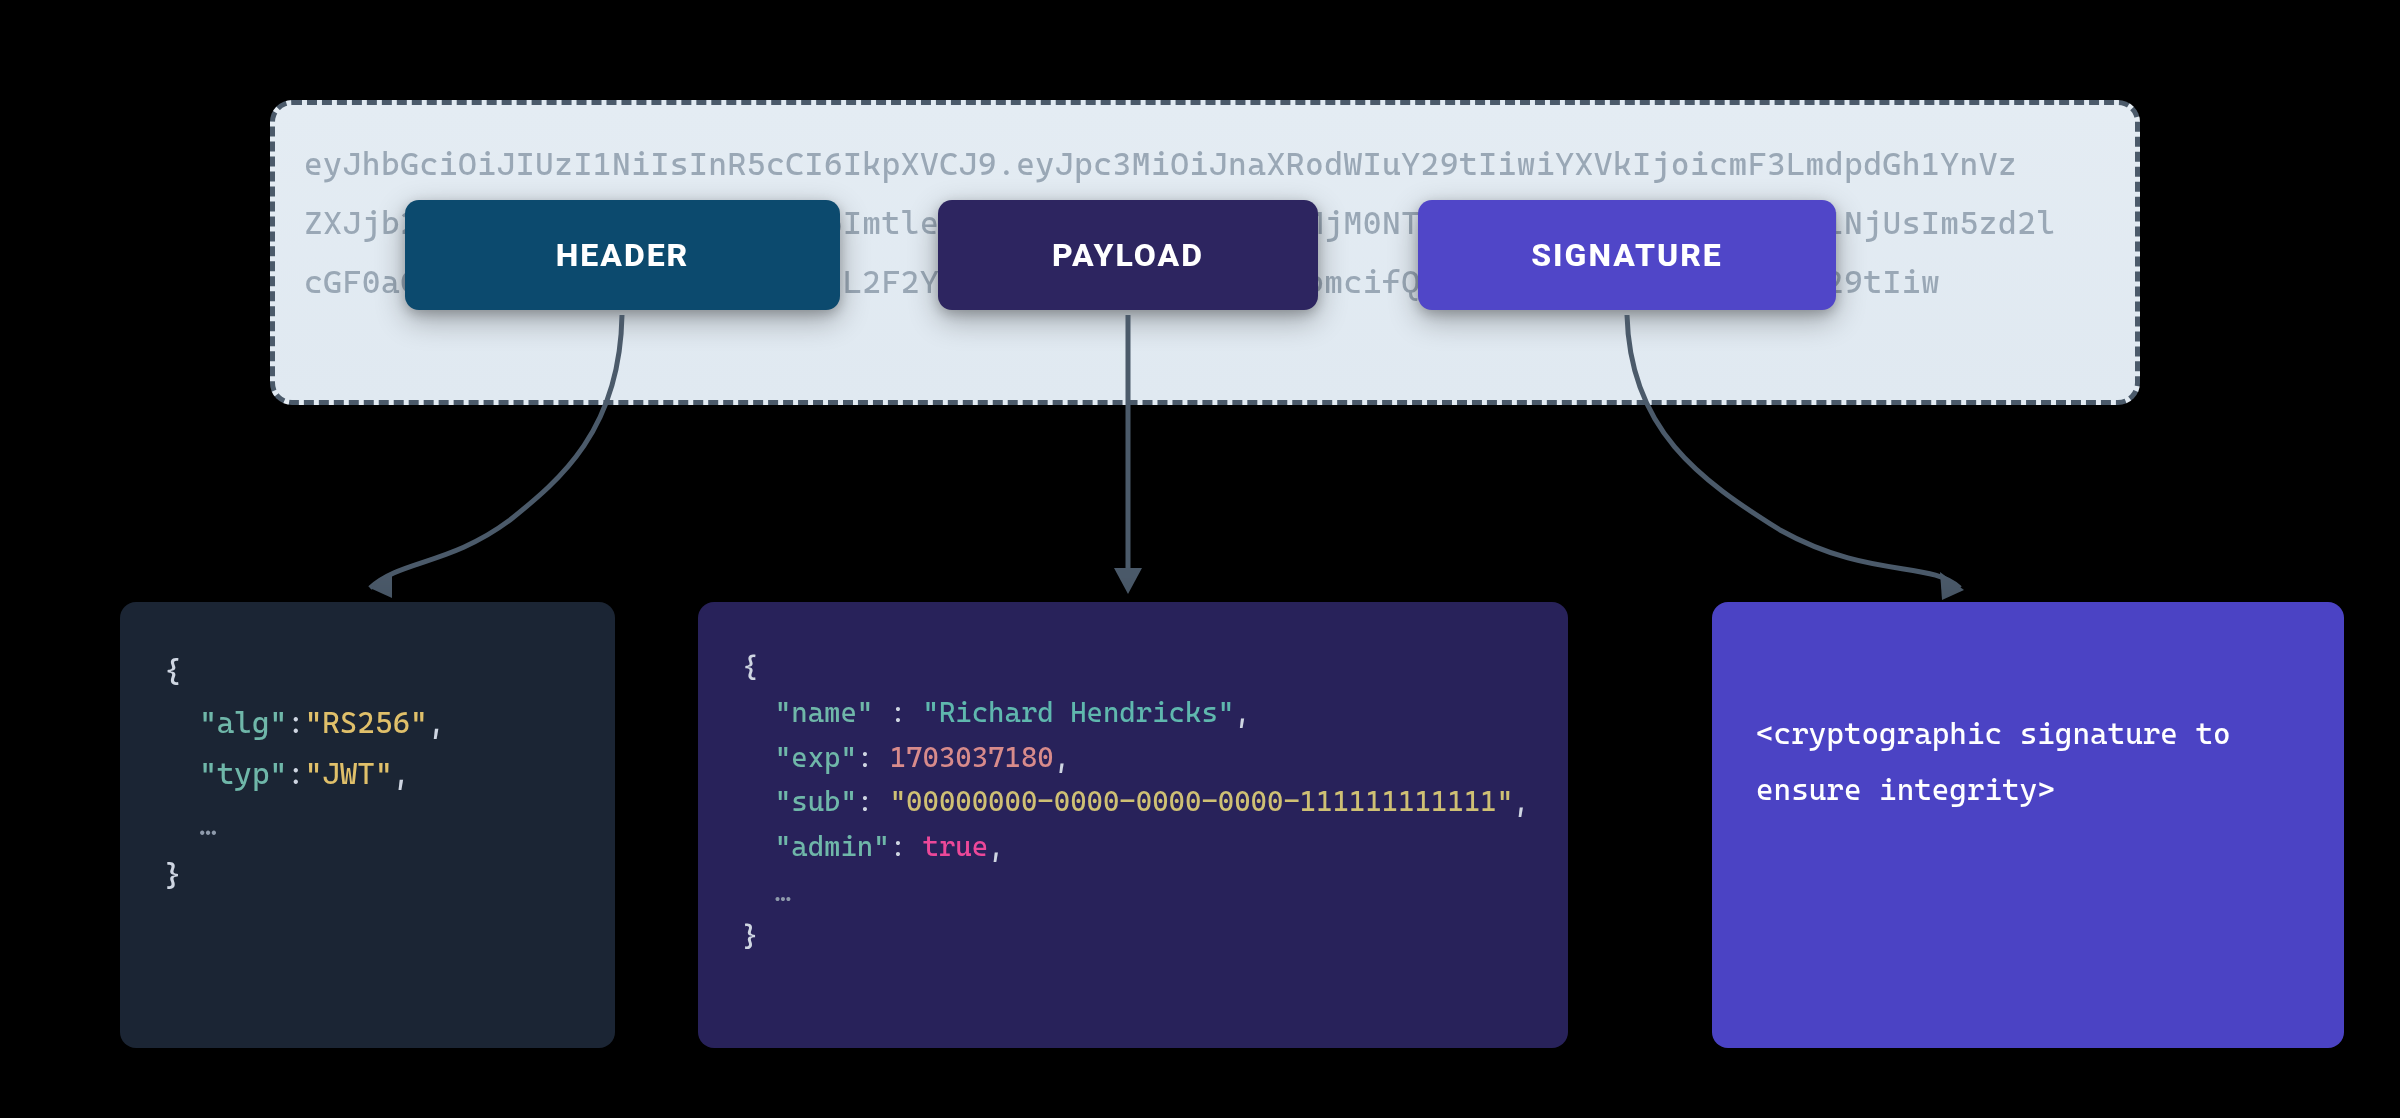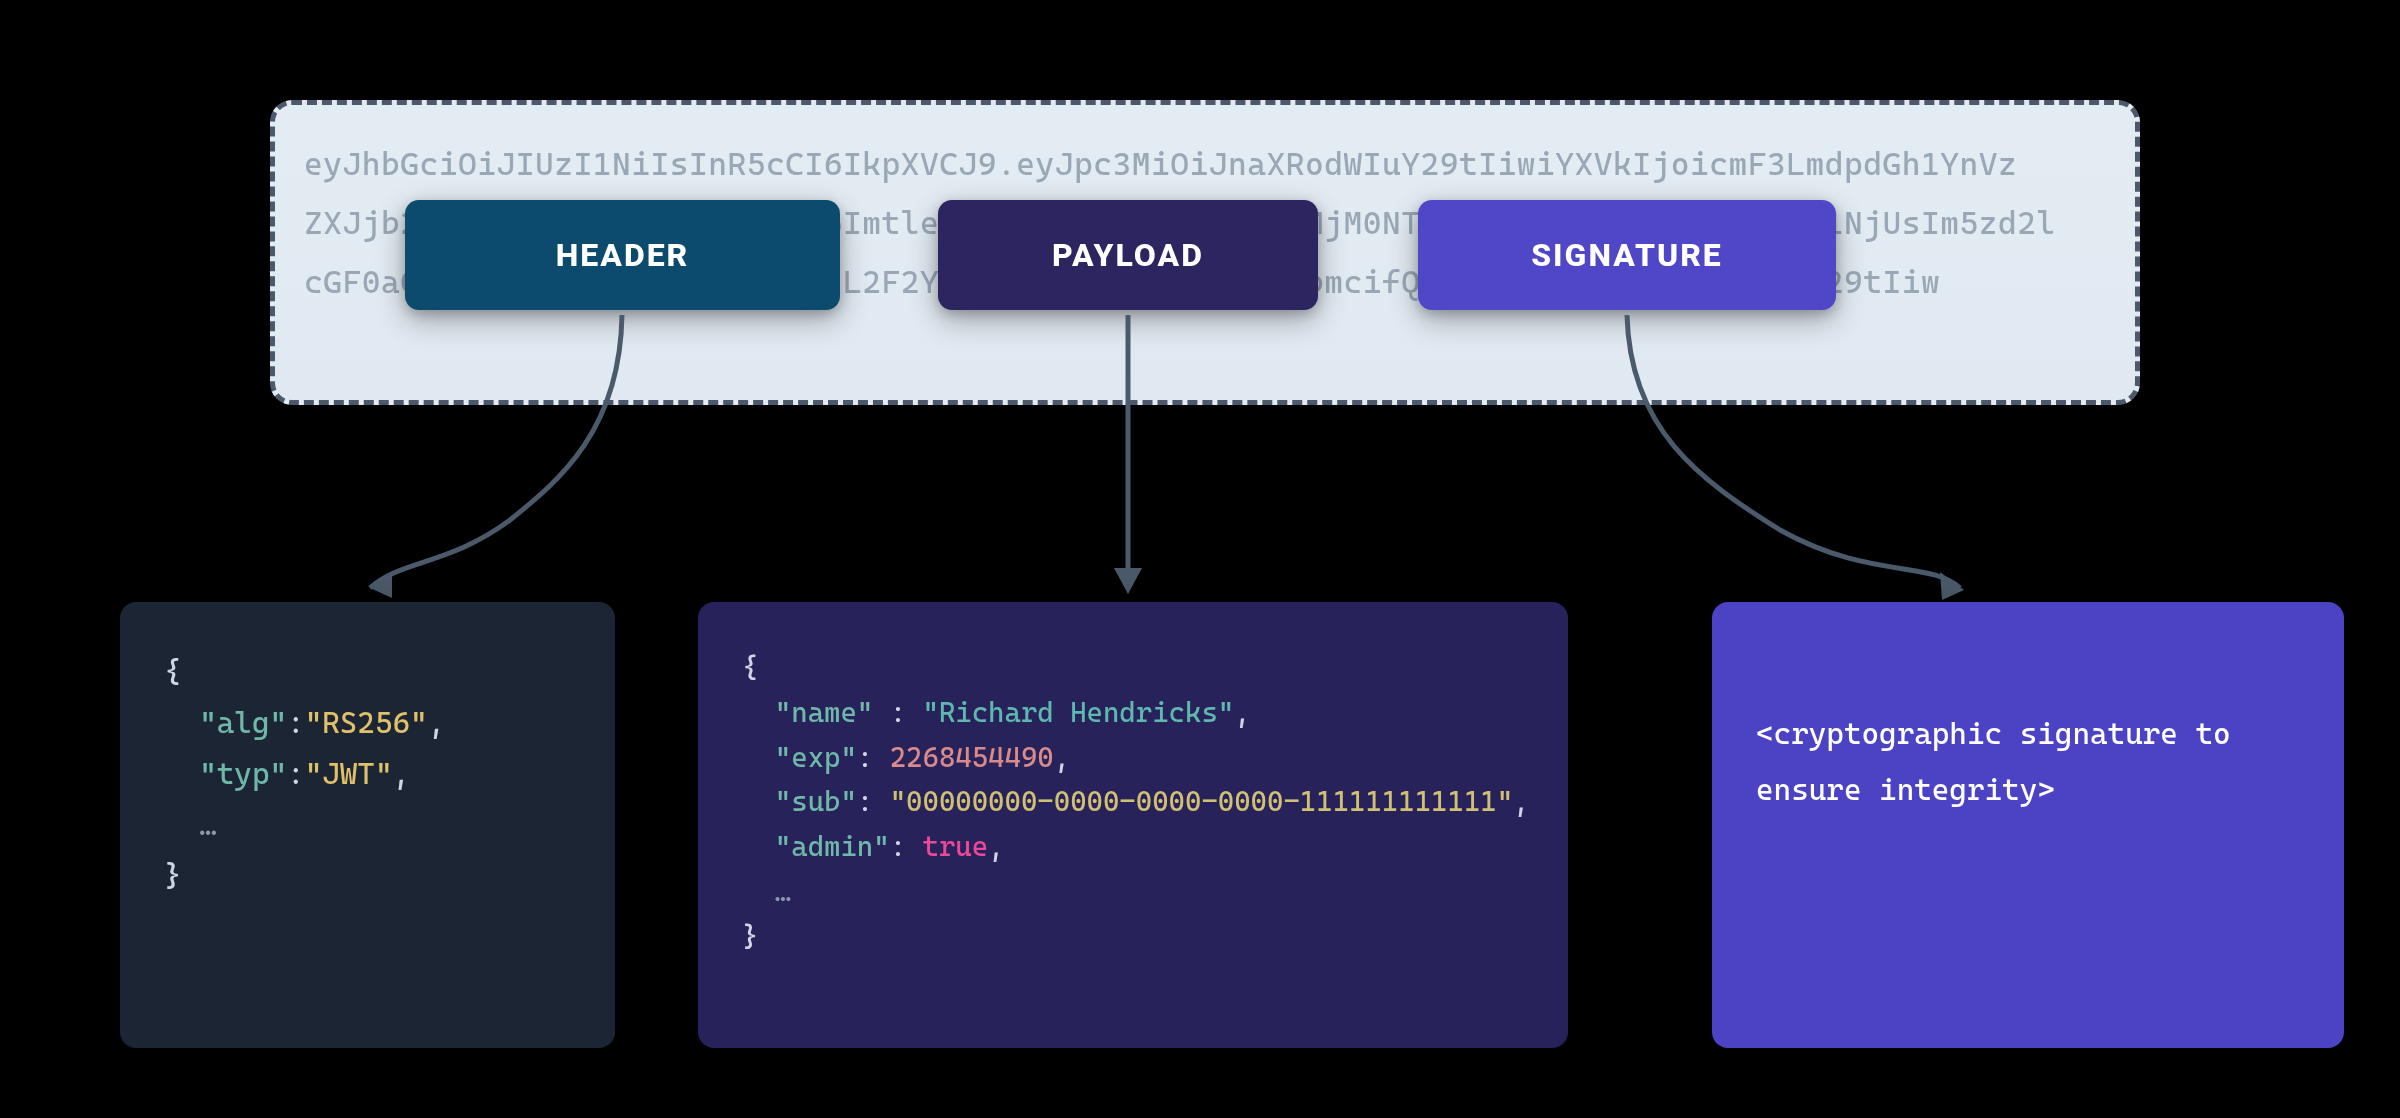--- a/index.html
+++ b/index.html
@@ -122,21 +122,21 @@
 <pre><span class="p">{</span>
   <span class="k">"alg"</span><span class="p">:</span><span class="str">"RS256"</span><span class="p">,</span>
   <span class="k">"typ"</span><span class="p">:</span><span class="str">"JWT"</span><span class="p">,</span>
   <span class="dim">…</span>
 <span class="p">}</span></pre>
 </div>
 
 <div class="panel panel-payload">
 <pre><span class="p">{</span>
   <span class="k">"name"</span> <span class="p">:</span> <span class="str2">"Richard Hendricks"</span><span class="p">,</span>
-  <span class="k">"exp"</span><span class="p">:</span> <span class="num">2268454490</span><span class="p">,</span>
+  <span class="k">"exp"</span><span class="p">:</span> <span class="num">1703037180</span><span class="p">,</span>
   <span class="k">"sub"</span><span class="p">:</span> <span class="sub">"00000000-0000-0000-0000-111111111111"</span><span class="p">,</span>
   <span class="k">"admin"</span><span class="p">:</span> <span class="kw">true</span><span class="p">,</span>
   <span class="dim">…</span>
 <span class="p">}</span></pre>
 </div>
 
 <div class="panel panel-signature">
   <div class="sig-text">&lt;cryptographic signature to ensure integrity&gt;</div>
 </div>
 

